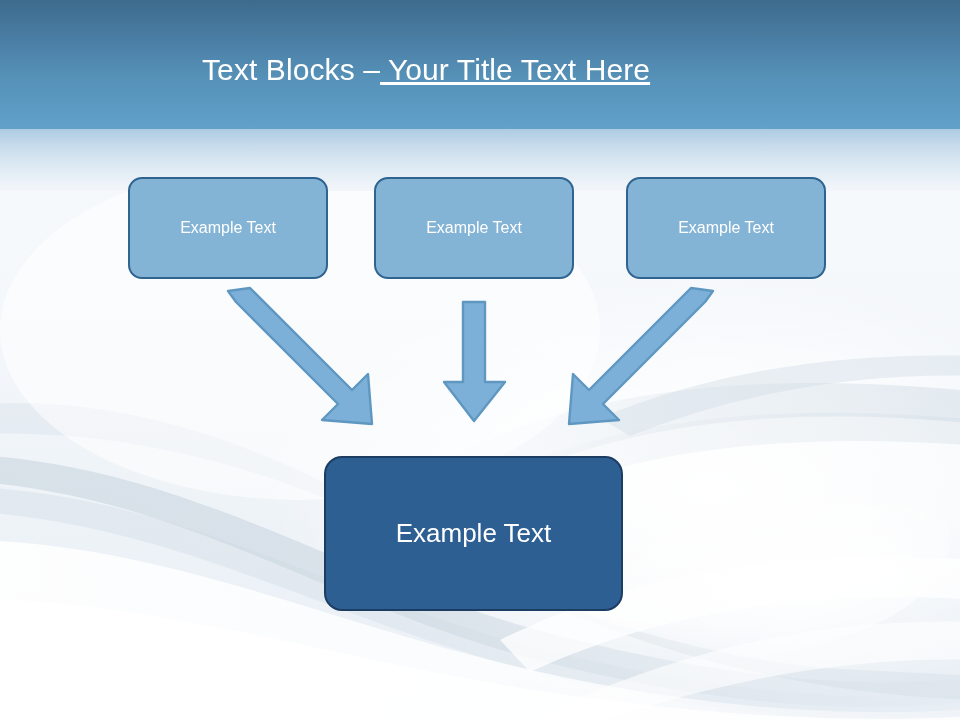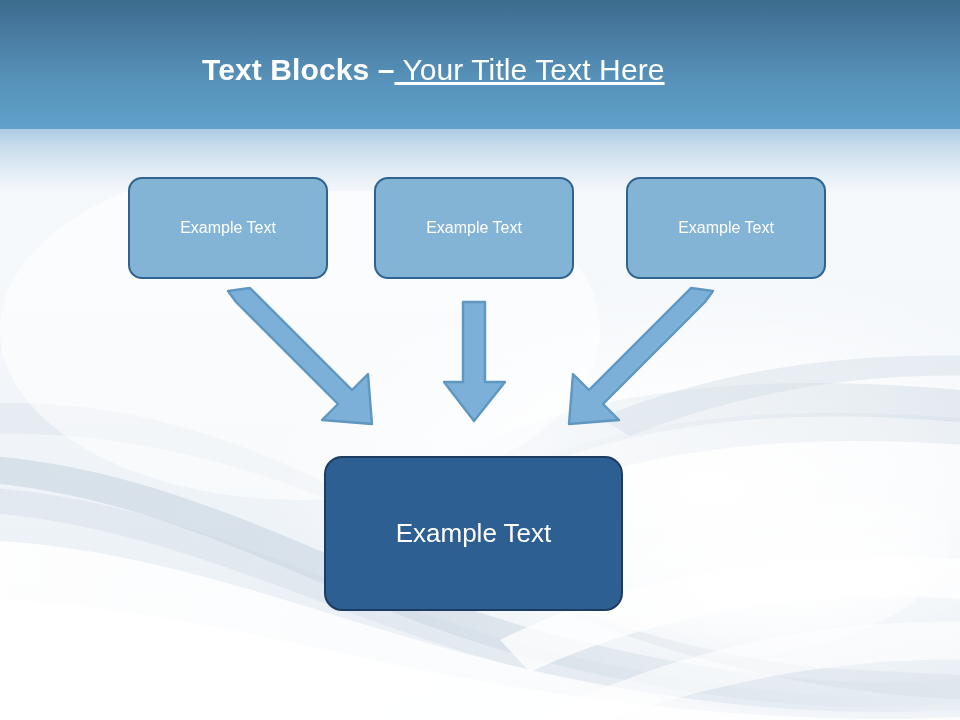--- a/index.html
+++ b/index.html
@@ -53,21 +53,21 @@
   .title {
     position: absolute;
     left: 202px;
     top: 50px;
     font-size: 30px;
     line-height: 40px;
     color: #ffffff;
     white-space: nowrap;
     letter-spacing: 0.1px;
   }
-  .title .strong { font-weight: bold; margin-top: 34px; }
+  .title .strong { font-weight: normal; margin-top: 34px; }
   .title .light  { font-weight: normal; text-decoration: underline; }
 
   
   .node {
     position: absolute;
     box-sizing: border-box;
     display: flex;
     align-items: center;
     justify-content: center;
     color: #ffffff;

